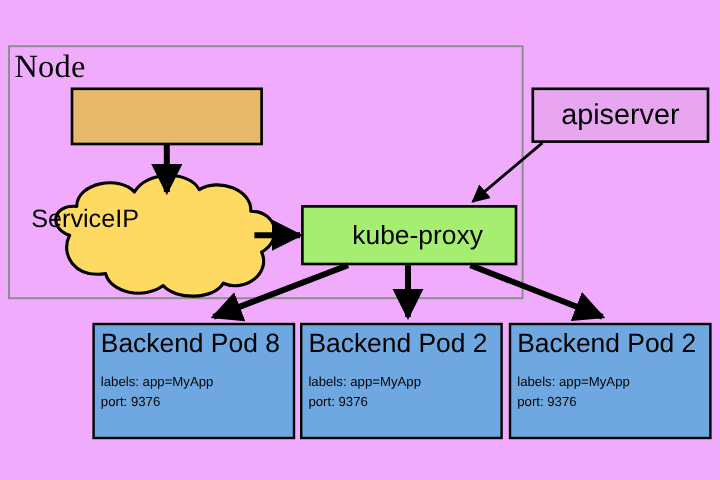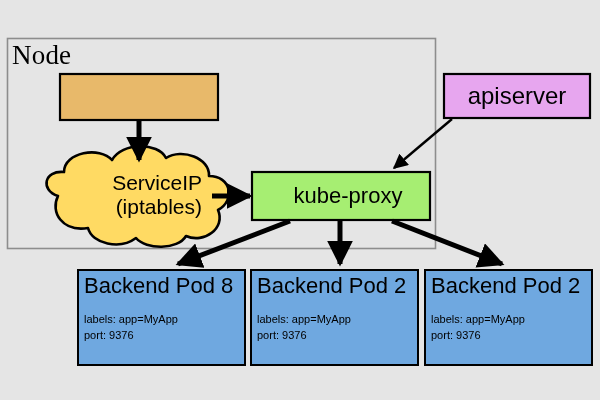--- a/index.html
+++ b/index.html
@@ -5,21 +5,21 @@
 <style>
   html, body {
     margin: 0;
     padding: 0;
     background: #ffffff;
   }
   #canvas {
     position: relative;
     width: 600px;
     height: 400px;
-    background: #e5e5e5;
+    background: #f0abfc;
     overflow: hidden;
     font-family: "Liberation Sans", sans-serif;
   }
   #diagram-svg {
     position: absolute;
     left: 0;
     top: 0;
     width: 600px;
     height: 400px;
   }
@@ -56,21 +56,21 @@
     left: 252px;
     top: 184px;
     width: 192px;
     text-align: center;
     font-size: 22px;
   }
   .cloud-title {
     left: 26px;
     top: 172px;
     width: 176px;
-    text-align: right;
+    text-align: left;
     font-size: 21px;
   }
   .cloud-title .l2 { display: block; margin-top: 2px; }
 
   .pod-title {
     font-size: 22px;
     top: 274px;
   }
   .pod-meta {
     font-size: 11px;
@@ -138,21 +138,20 @@
 
   <div class="lbl node-title">Node</div>
 
 
   <div class="lbl apiserver-title">apiserver</div>
 
   <div class="lbl kubeproxy-title">kube-proxy</div>
 
   <div class="lbl cloud-title">
     <span>ServiceIP</span>
-    <span class="l2">(iptables)</span>
   </div>
 
   <div class="lbl pod-title pod1-title">Backend Pod 8</div>
   <div class="lbl pod-meta pod1-meta">
     <span>labels: app=MyApp</span>
     <span class="l2">port: 9376</span>
   </div>
 
   <div class="lbl pod-title pod2-title">Backend Pod 2</div>
   <div class="lbl pod-meta pod2-meta">

